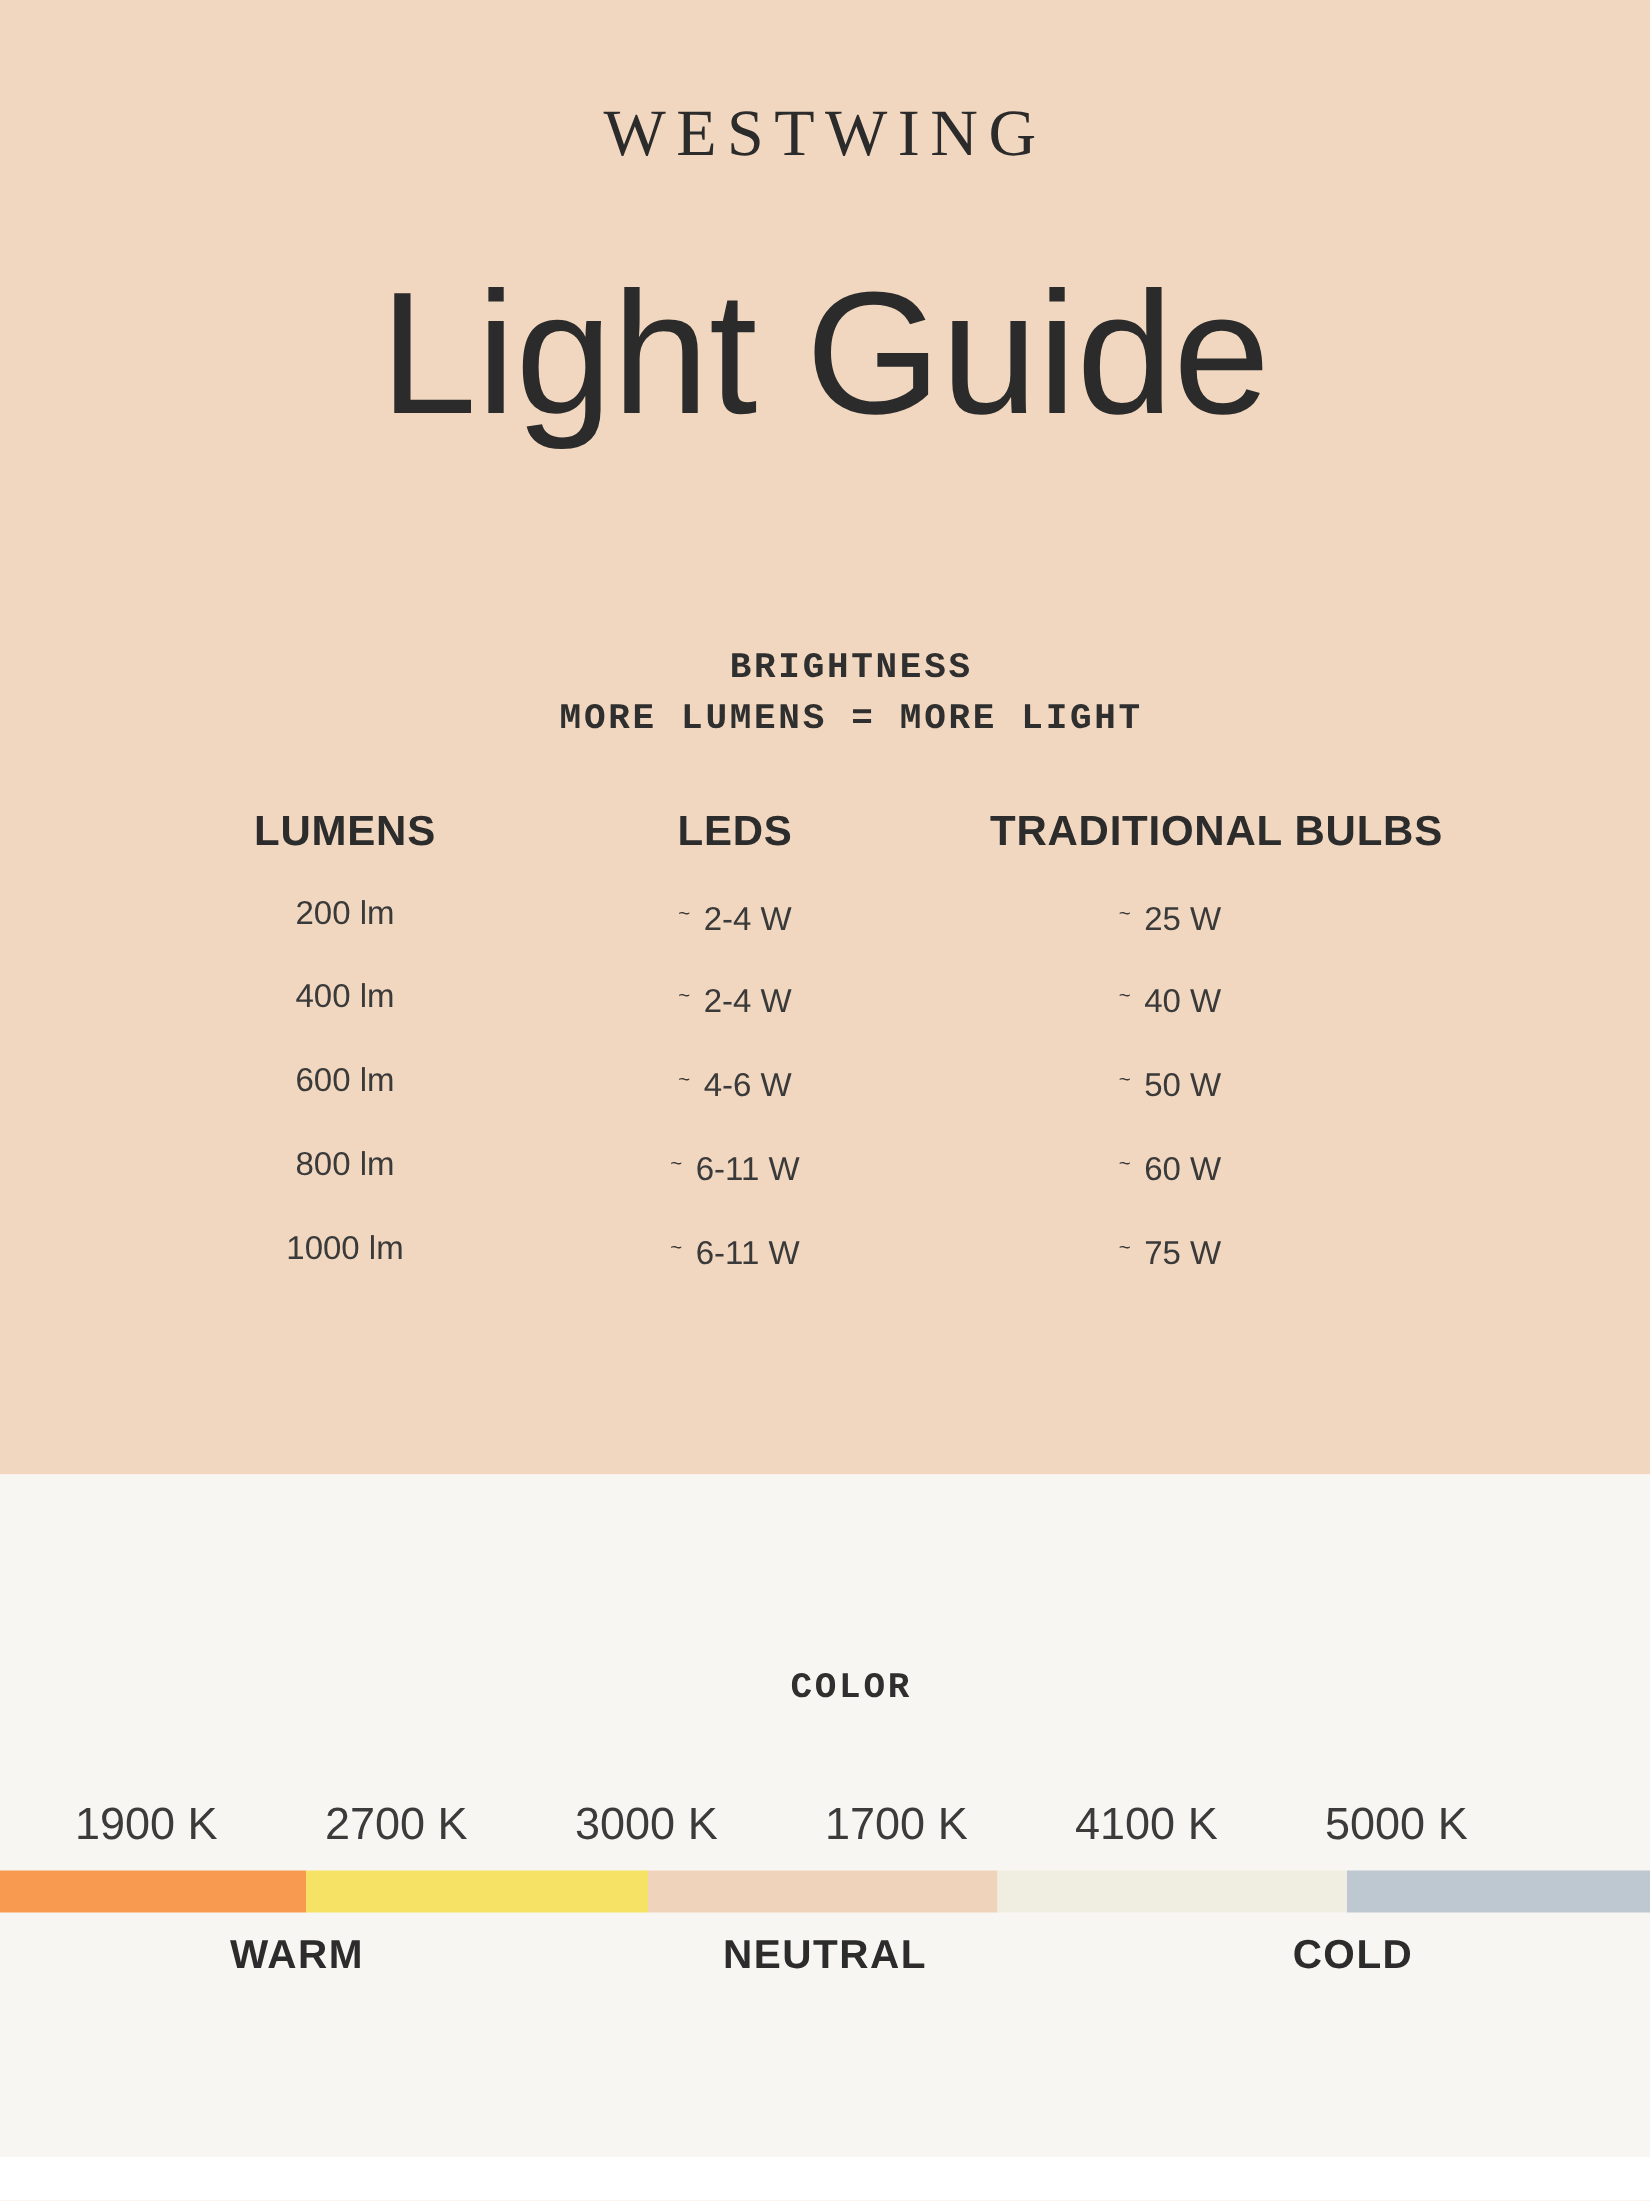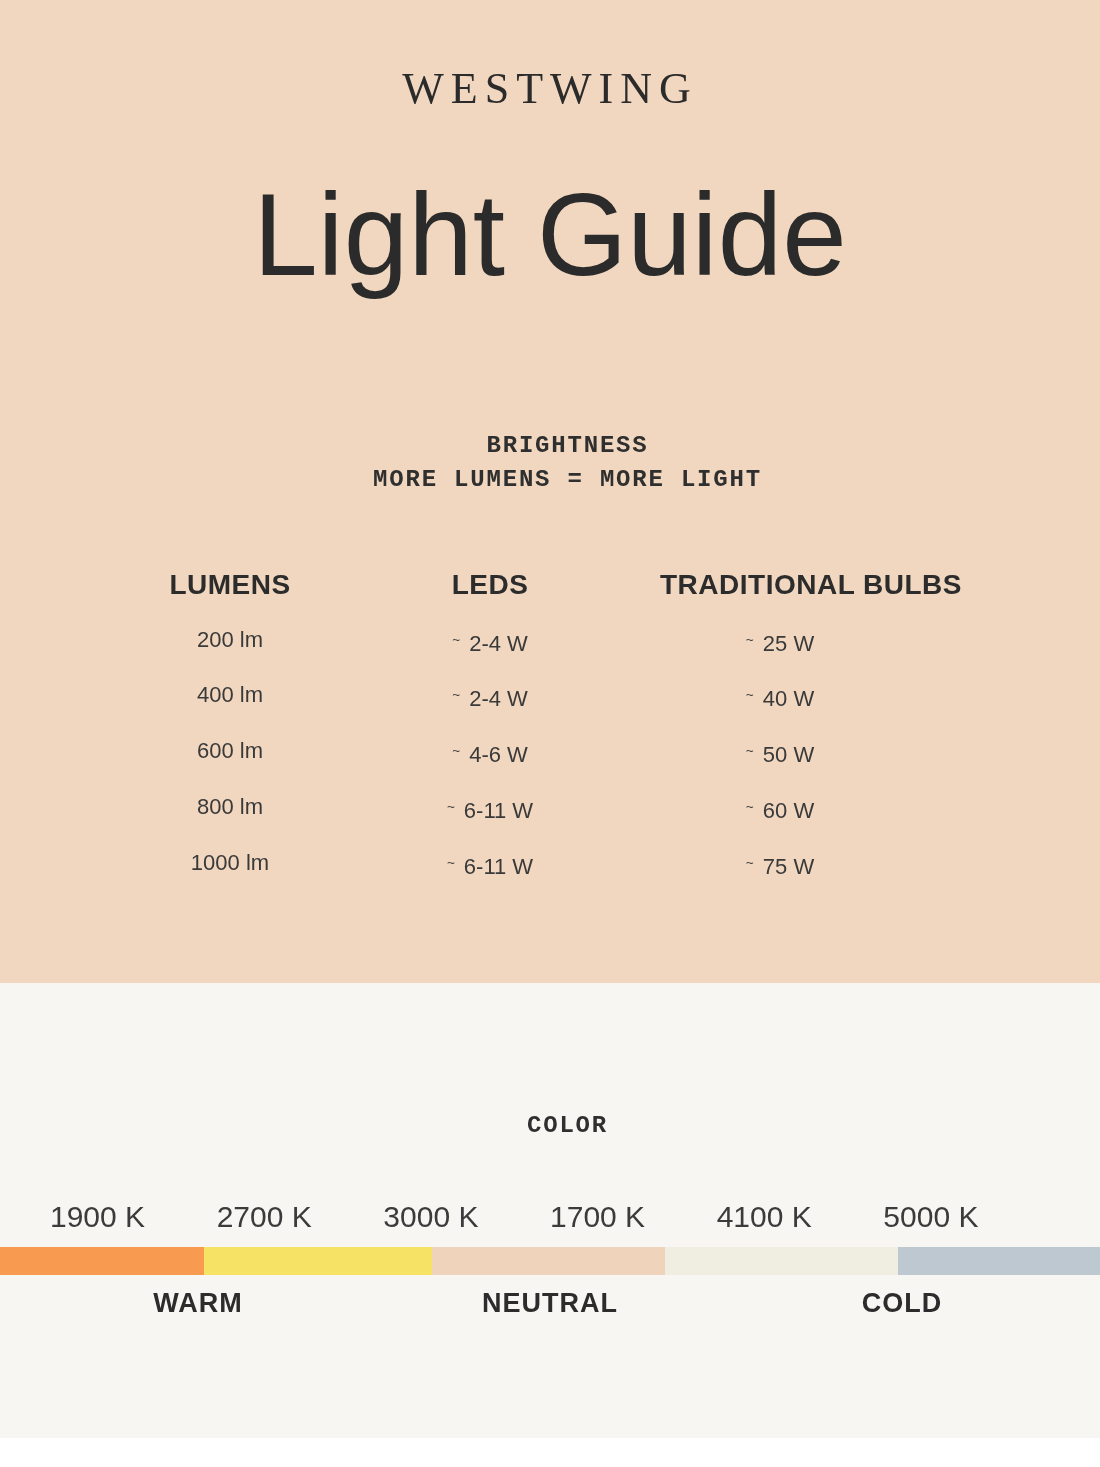--- a/index.html
+++ b/index.html
@@ -48,21 +48,21 @@
     font-family: "Liberation Mono", "DejaVu Sans Mono", monospace;
     font-weight: 700;
     font-size: 24px;
     letter-spacing: 1.8px;
     line-height: 34px;
     color: #2f2f2f;
     padding-left: 35px;
   }
   .lux-table {
     margin-left: 140px;
-    margin-top: 72px;
+    margin-top: 41px;
     width: 760px;
     text-align: center;
   }
   .t-row {
     display: grid;
     grid-template-columns: 180px 340px 240px;
     line-height: 30px;
     margin-bottom: 22px;
     white-space: nowrap;
   }

